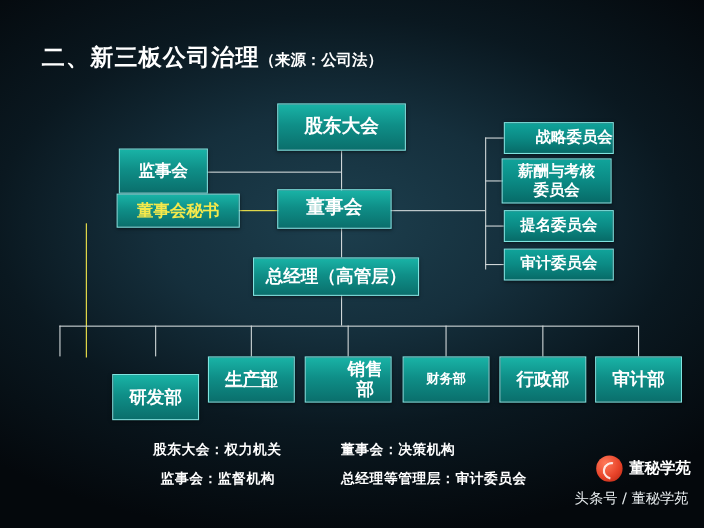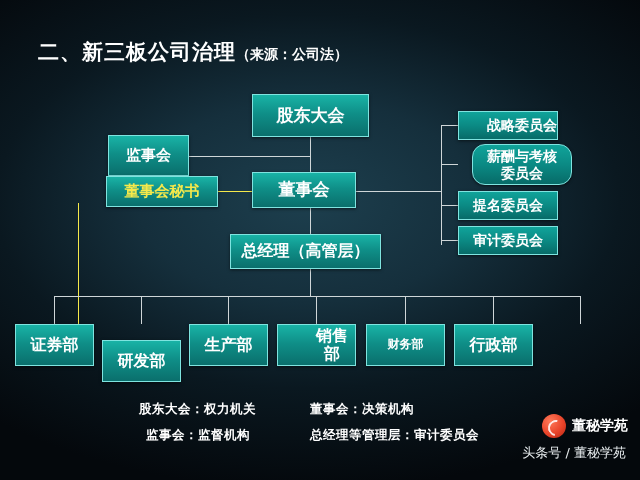--- a/index.html
+++ b/index.html
@@ -171,50 +171,50 @@
   </div>
 
   <div class="box" style="left:230px; top:234px; width:151px; height:35px; font-size:16px;">
     <span>总经理（高管层）</span>
   </div>
 
   <div class="box teal-dark" style="left:458px; top:111px; width:100px; height:29px; font-size:14px;justify-content:flex-end;">
     <span>战略委员会</span>
   </div>
 
-  <div class="box teal-dark" style="left:472px; top:144px; width:100px; height:41px; font-size:14px; flex-direction:column;border-radius:13px;">
+  <div class="box teal-dark" style="left:456px; top:144px; width:100px; height:41px; font-size:14px; flex-direction:column;">
     <span>薪酬与考核</span>
     <span>委员会</span>
   </div>
 
   <div class="box teal-dark" style="left:458px; top:191px; width:100px; height:29px; font-size:14px;">
     <span>提名委员会</span>
   </div>
 
   <div class="box teal-dark" style="left:458px; top:226px; width:100px; height:29px; font-size:14px;">
     <span>审计委员会</span>
   </div>
 
-  <div class="box" style="left:15px; top:324px; width:79px; height:42px; font-size:16px;">
-    <span>证券部</span>
-  </div>
   <div class="box" style="left:102px; top:340px; width:79px; height:42px; font-size:16px;">
     <span>研发部</span>
   </div>
-  <div class="box" style="left:189px; top:324px; width:79px; height:42px; font-size:16px;">
+  <div class="box" style="left:189px; top:324px; width:79px; height:42px; font-size:16px;text-decoration:underline;">
     <span>生产部</span>
   </div>
   <div class="box" style="left:277px; top:324px; width:79px; height:42px; font-size:16px;padding-left:31px;">
     <span>销售部</span>
   </div>
   <div class="box" style="left:366px; top:324px; width:79px; height:42px; font-size:12px;">
     <span>财务部</span>
   </div>
   <div class="box" style="left:454px; top:324px; width:79px; height:42px; font-size:16px;">
     <span>行政部</span>
+  </div>
+  <div class="box" style="left:541px; top:324px; width:79px; height:42px; font-size:16px;">
+    <span>审计部</span>
   </div>
 
   <div class="legend" style="left:139px; top:401px;">股东大会：权力机关</div>
   <div class="legend" style="left:310px; top:401px;">董事会：决策机构</div>
   <div class="legend" style="left:146px; top:427px;">监事会：监督机构</div>
   <div class="legend" style="left:310px; top:427px;">总经理等管理层：审计委员会</div>
 
   <div id="badge">
     <span class="logo"></span>
     <span class="bname">董秘学苑</span>

